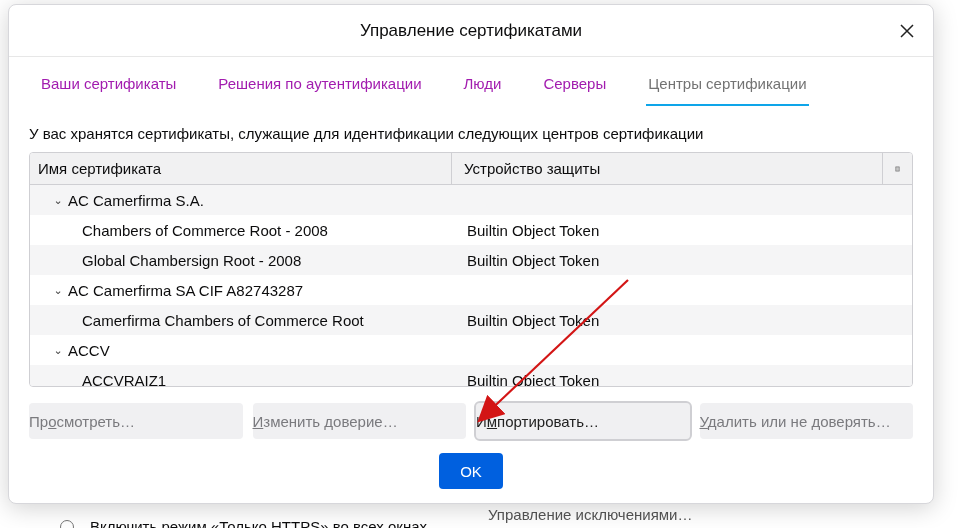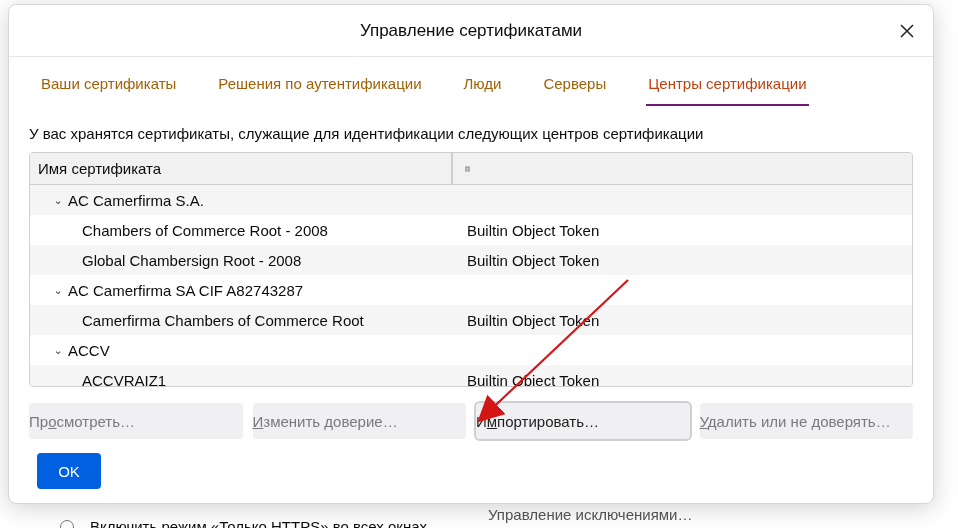--- a/index.html
+++ b/index.html
@@ -7,22 +7,22 @@
   .dialog {
     position: absolute; left: 8px; top: 4px; width: 926px; height: 500px;
     background: #fff; border-radius: 8px; box-shadow: 0 4px 24px rgba(0,0,0,0.18);
     display: flex; flex-direction: column; border: 1px solid #d7d7db;
   }
   .dlg-header { display: flex; align-items: center; justify-content: center; height: 52px; position: relative; border-bottom: 1px solid #e7e7e7; }
   .dlg-title { font-size: 17px; font-weight: 400; }
   .close-btn { position: absolute; right: 10px; top: 10px; width: 32px; height: 32px; border: none; background: transparent; border-radius: 4px; cursor: pointer; display:flex; align-items:center; justify-content:center; }
   .close-btn svg { width: 16px; height: 16px; stroke: #222; stroke-width: 1.5; }
   .tabs { display: flex; gap: 38px; padding: 0 30px; height: 44px; align-items: flex-end; border-bottom: 1px solid transparent; margin-top: 6px; }
-  .tab { padding: 10px 2px 12px; font-size: 15px; cursor: pointer; border-bottom: 2px solid transparent; color: #a16207; }
-  .tab.active { color: #c2410c; border-bottom: 2px solid #701a75; }
+  .tab { padding: 10px 2px 12px; font-size: 15px; cursor: pointer; border-bottom: 2px solid transparent; color: #a21caf; }
+  .tab.active { color: #737373; border-bottom: 2px solid #0ea5e9; }
   .desc { padding: 18px 36px 10px 20px; font-size: 15px; }
   .table-wrap { margin: 0 20px 6px 20px; border: 1px solid #cfcfd3; border-radius: 4px; overflow: hidden; display: flex; flex-direction: column; flex: 1; min-height: 0; }
   .thead { display: flex; background: #f1f1f2; border-bottom: 1px solid #cfcfd3; }
   .th { padding: 7px 12px; font-size: 15px; display: flex; align-items: center; }
   .th-name { width: 422px; border-right: 1px solid #cfcfd3; padding-left: 8px; }
   .th-dev { flex: 1; }
   .th-col { width: 30px; border-left: 1px solid #cfcfd3; display:flex; align-items:center; justify-content:center; }
   .th-col svg { width:14px; height:14px; stroke:#555; stroke-width:1.4; fill:none; }
   .tbody { overflow-y: auto; flex: 1; min-height: 0; }
   .row { display: flex; align-items: center; height: 30px; }
@@ -31,21 +31,21 @@
   .cell-name { width: 422px; padding-left: 12px; display: flex; align-items:center; gap: 4px; }
   .cell-dev  { flex: 1; padding-left: 15px; }
   .twisty { width: 12px; flex: 0 0 12px; display:flex; align-items:center; justify-content:center; font-size: 11px; color:#444; }
   .indent-cert .cell-name { padding-left: 52px; text-align: right; }
   .group .cell-name { padding-left: 22px; }
   .btn-row { display: flex; gap: 10px; padding: 10px 20px 4px 20px; }
   .btn { flex: 1; height: 36px; background: #f0f0f2; border: none; border-radius: 4px; font-size: 15px; color: #7a7a7e; cursor: default; display:flex; align-items:center; justify-content:flex-start; }
   .btn.enabled { color: #222; cursor: pointer; }
   .btn.highlight { outline: 2px solid #cfcfd3; }
   .accesskey { text-decoration: underline; }
-  .footer { display:flex; justify-content:flex-start; padding: 10px 28px 14px; }
+  .footer { display:flex; justify-content:center; padding: 10px 28px 14px; }
   .ok-btn { width: 64px; height: 36px; background: #0060df; color: #fff; border: none; border-radius: 4px; font-size: 15px; cursor:pointer; }
 
   
   .bg-layer { position:absolute; left:0; top:500px; width:958px; height:28px; background:#fff; font-size:15px; }
   .bg-radio { position:absolute; left:60px; top:18px; display:flex; align-items:center; gap:16px; }
   .bg-radio input { width:14px; height:14px; }
   .bg-link { position:absolute; left:488px; top:6px; color:#555; }
 
   
   .arrow-svg { position:absolute; left:0; top:0; width:958px; height:528px; pointer-events:none; }
@@ -77,20 +77,21 @@
     <div class="tab">Люди</div>
     <div class="tab">Серверы</div>
     <div class="tab active">Центры сертификации</div>
   </div>
 
   <div class="desc">У вас хранятся сертификаты, служащие для идентификации следующих центров сертификации</div>
 
   <div class="table-wrap">
     <div class="thead">
       <div class="th th-name">Имя сертификата</div>
+      <div class="th th-dev">Устройство защиты</div>
       <div class="th th-col">
         <svg viewBox="0 0 14 14">
             <rect x="1" y="1" width="12" height="12" rx="1"></rect>
             <path d="M5 1 V13 M9 1 V13"></path>
           </svg>
       </div>
     </div>
     <div class="tbody">
       <div class="row group">
         <div class="cell-name">

